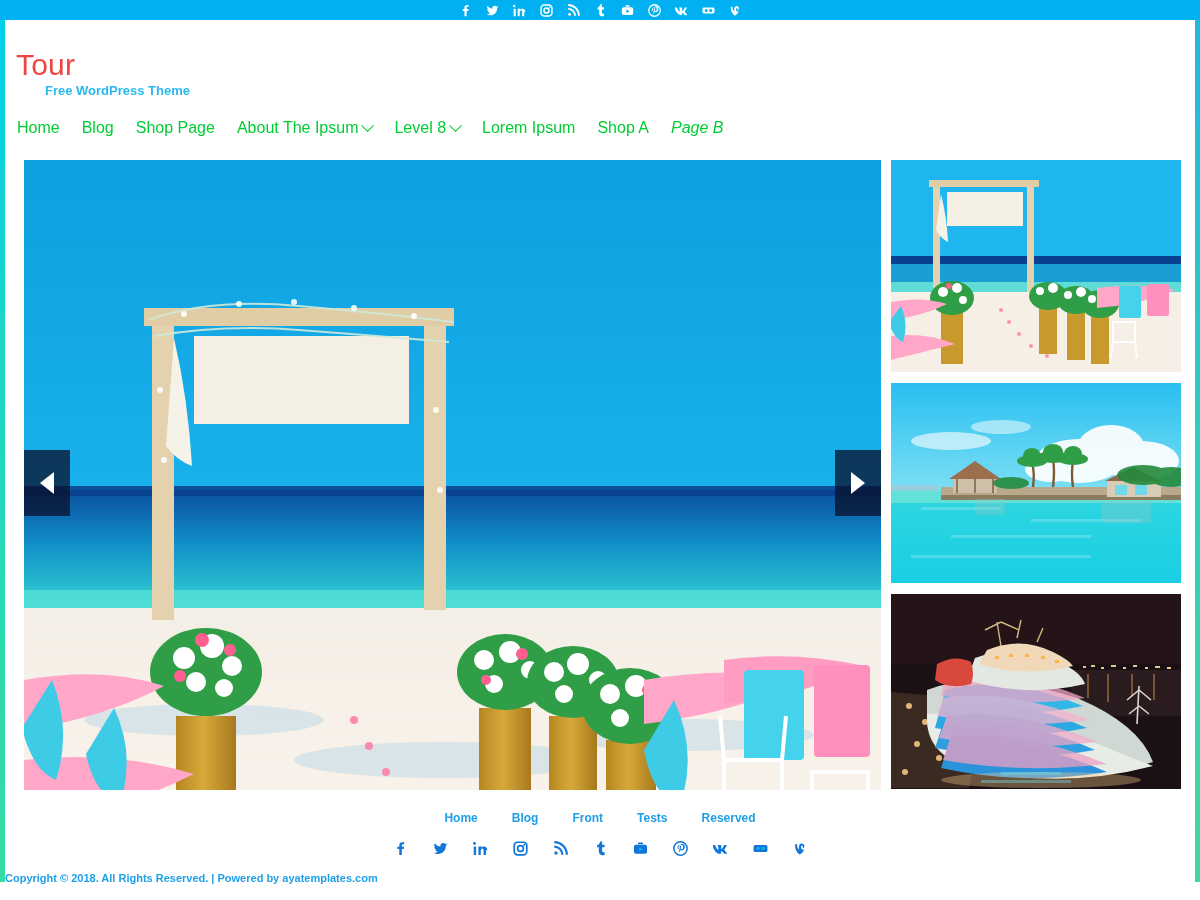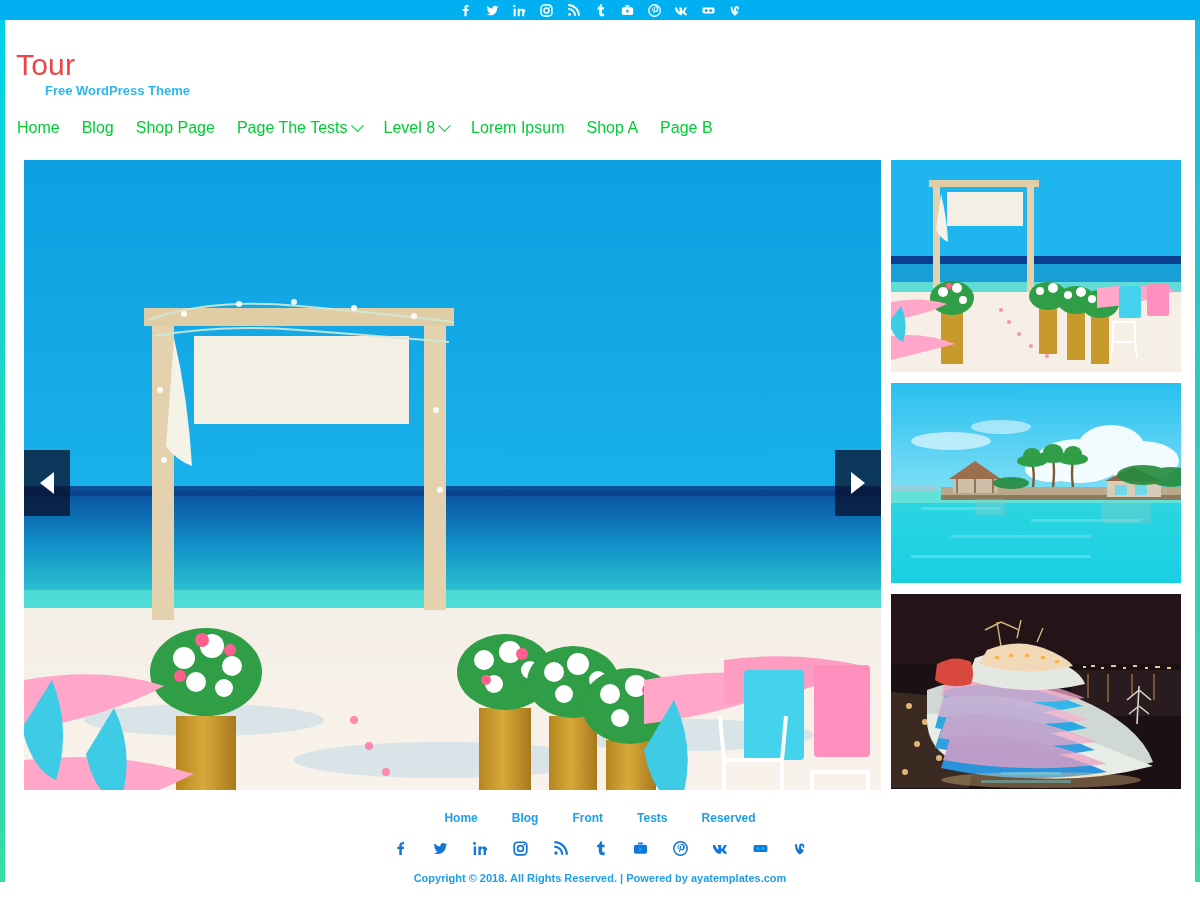--- a/index.html
+++ b/index.html
@@ -74,21 +74,21 @@
   }
   .nav-item {
     display: flex; align-items: center; gap: 5px;
     font-size: 16px; line-height: 20px;
     color: #00cc33;
     padding: 0 13px 0 0;
     margin-right: 9px;
     cursor: pointer;
     white-space: nowrap;
   }
-  .nav-item:last-child { margin-right: 10px; padding-right: 0; }
+  .nav-item:last-child { margin-right: 10px; padding-right: 0; font-style: italic; }
   .chev {
     display: inline-block;
     width: 9px; height: 9px;
     border-right: 1.6px solid #00cc33;
     border-bottom: 1.6px solid #00cc33;
     transform: rotate(45deg) translate(-2px,-2px);
   }
 
   
   .content {
@@ -159,21 +159,21 @@
     gap: 24px;
   }
   .footer-social .sicon {
     width: 16px; height: 16px;
     display: flex; align-items: center; justify-content: center;
     color: #1275d8;
     cursor: pointer;
   }
   .copyright {
     position: absolute; top: 82px; left: 0; width: 1190px;
-    text-align: center;
+    text-align: left;
     font-size: 11px; font-weight: bold;
     color: #1f9fe8;
   }
 </style>
 </head>
 <body>
 
 <div id="page">
 
   <div class="topbar" id="topbar">
@@ -253,21 +253,21 @@
         <div class="nav-item">
           <span>Home</span>
         </div>
         <div class="nav-item">
           <span>Blog</span>
         </div>
         <div class="nav-item">
           <span>Shop Page</span>
         </div>
         <div class="nav-item">
-          <span>Page The Tests</span>
+          <span>About The Ipsum</span>
           <span class="chev"></span>
         </div>
         <div class="nav-item">
           <span>Level 8</span>
           <span class="chev"></span>
         </div>
         <div class="nav-item">
           <span>Lorem Ipsum</span>
         </div>
         <div class="nav-item">

